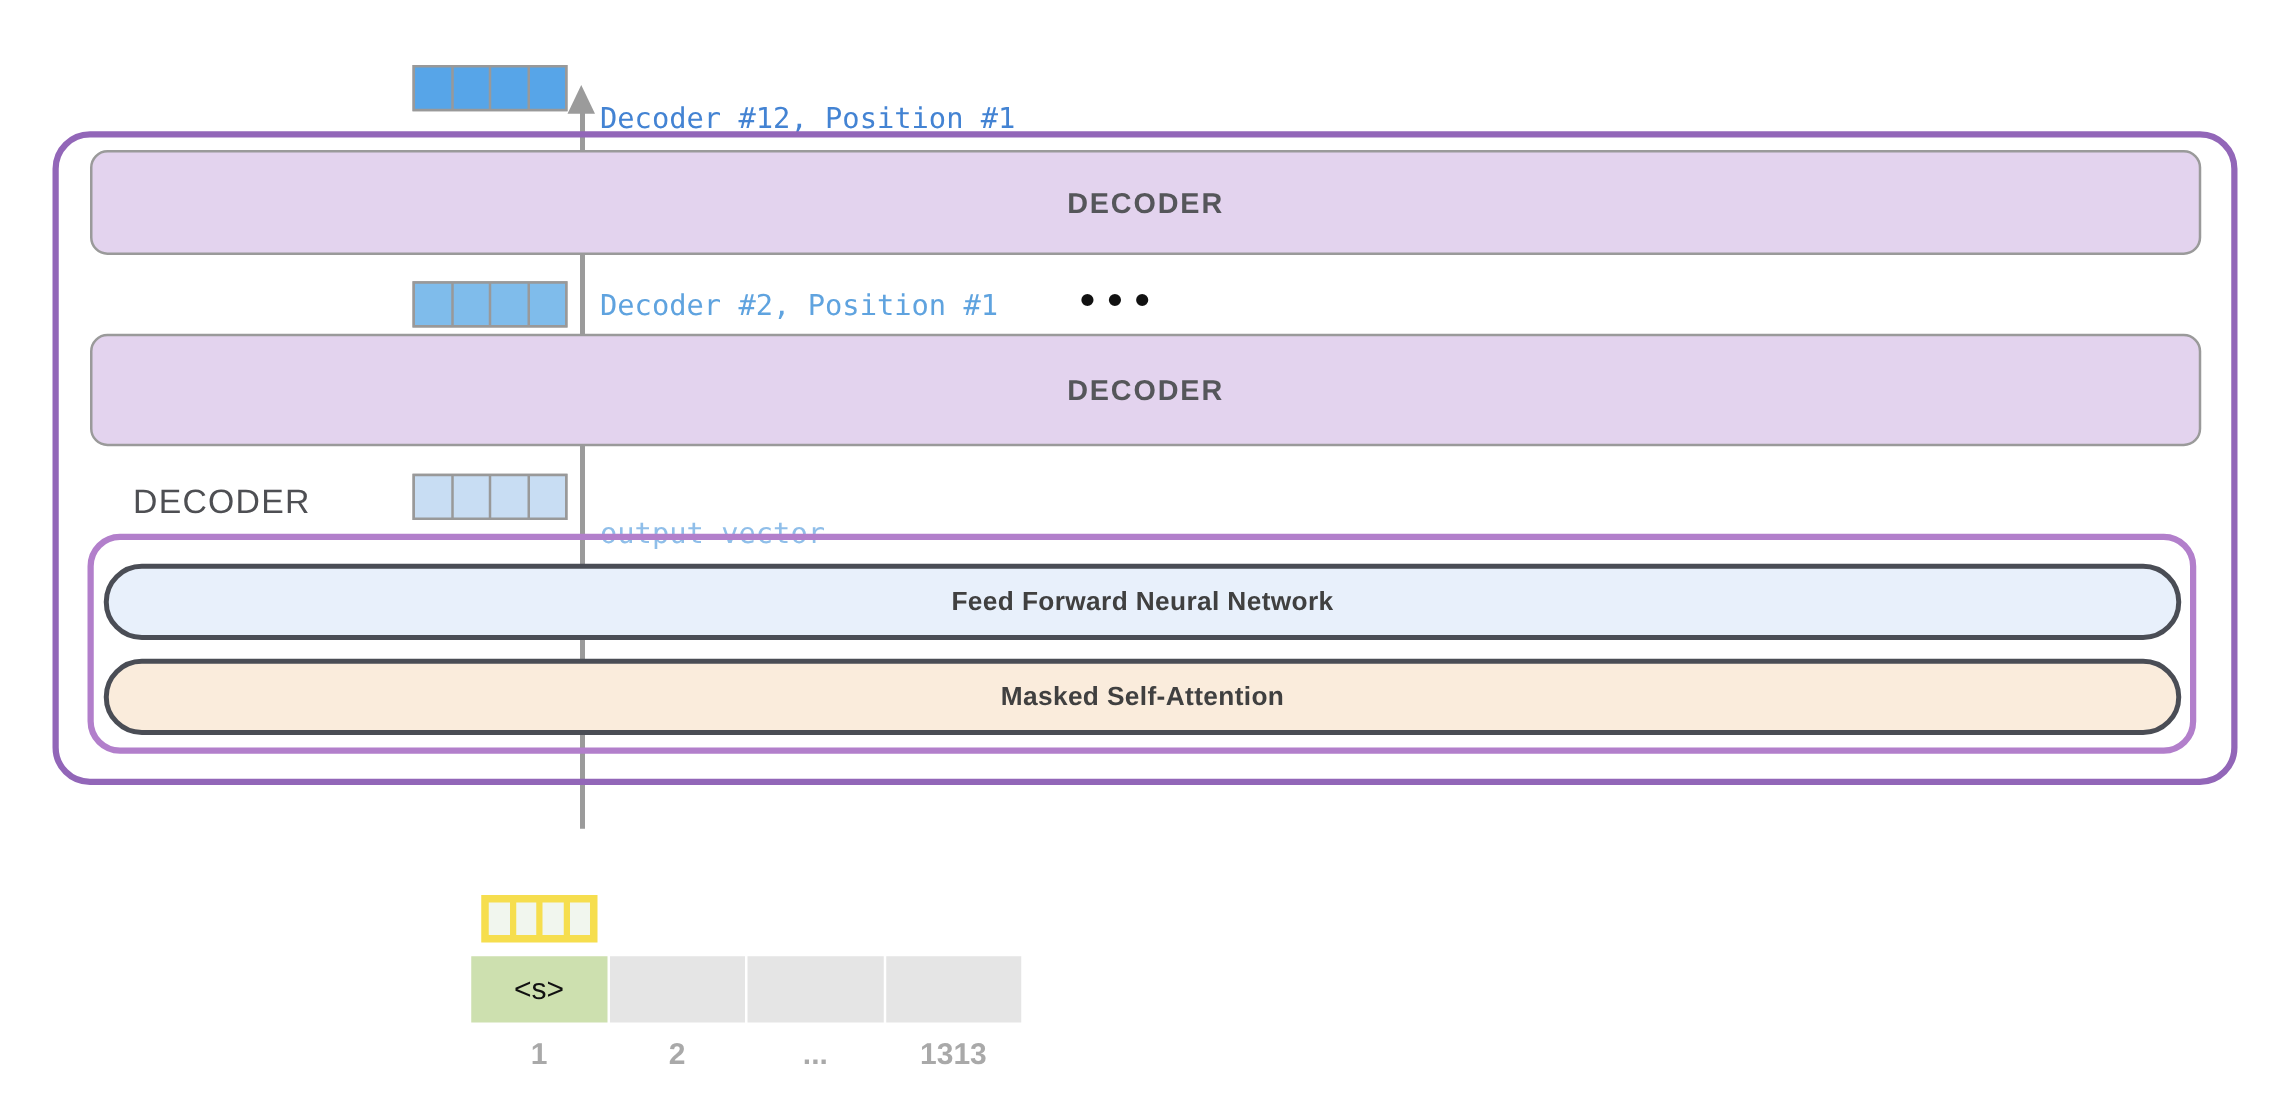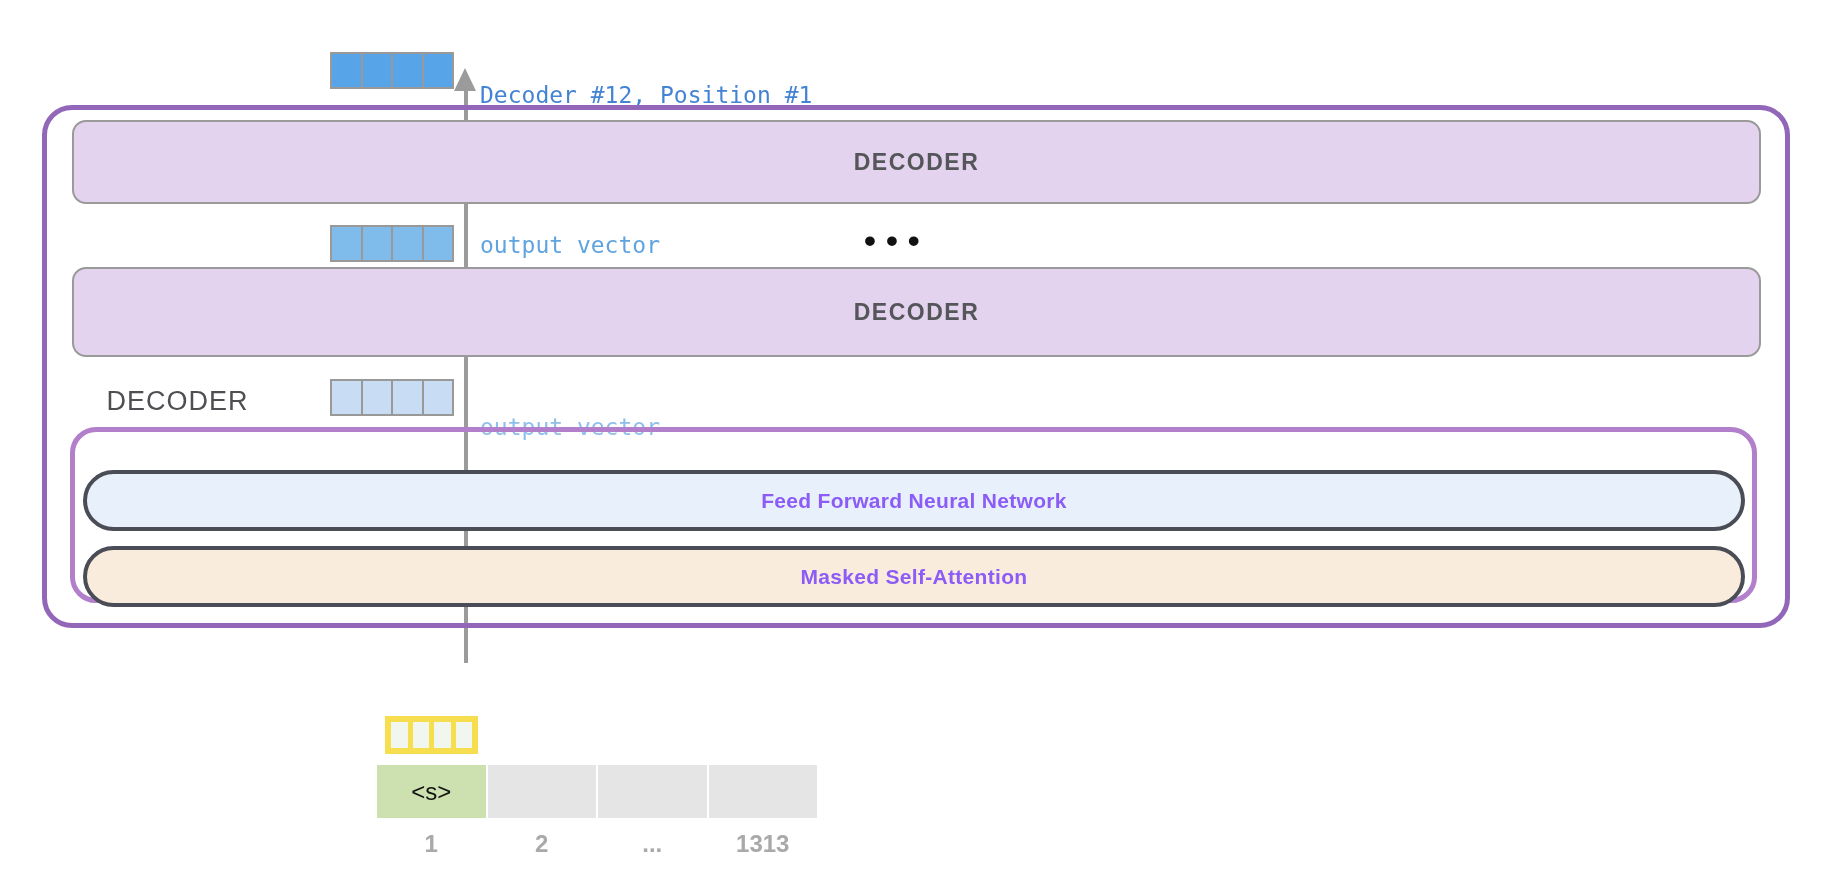--- a/index.html
+++ b/index.html
@@ -27,21 +27,21 @@
     color:#55565A;font-size:23px;font-weight:600;letter-spacing:1.5px;
   }
   .decoder-bar.bar-top{top:120px;}
   .decoder-bar.bar-mid{top:267px;height:86px;}
 
   
   .pill{
     left:83px;width:1654px;height:53px;
     border:4px solid #4A4D55;border-radius:32px;
     display:flex;align-items:center;justify-content:center;
-    color:#8b5cf6;font-size:21px;font-weight:bold;letter-spacing:.3px;margin-top:19px;
+    color:#404040;font-size:21px;font-weight:bold;letter-spacing:.3px;
   }
   .pill.ffnn{top:451px;background:#E8F0FB;}
   .pill.msa{top:527px;background:#FAECDC;}
 
   
   .arrow-line{left:464px;top:88px;width:4px;height:575px;background:#9B9B9B;}
   .arrow-head{
     left:454px;top:68px;width:0;height:0;
     border-left:11px solid transparent;border-right:11px solid transparent;
     border-bottom:23px solid #9B9B9B;
@@ -127,20 +127,21 @@
     <span>DECODER</span>
   </div>
 
   <div class="abs vector vec-mid">
     <div class="cell"></div>
     <div class="cell"></div>
     <div class="cell"></div>
     <div class="cell"></div>
   </div>
   <div class="abs mono-label lbl-mid">
+    <div>Decoder #2, Position #1</div>
     <div>output vector</div>
   </div>
   <div class="abs dots">•••</div>
 
   <div class="abs decoder-bar bar-mid">
     <span>DECODER</span>
   </div>
 
   <div class="abs side-label">DECODER</div>
   <div class="abs vector vec-bot">

